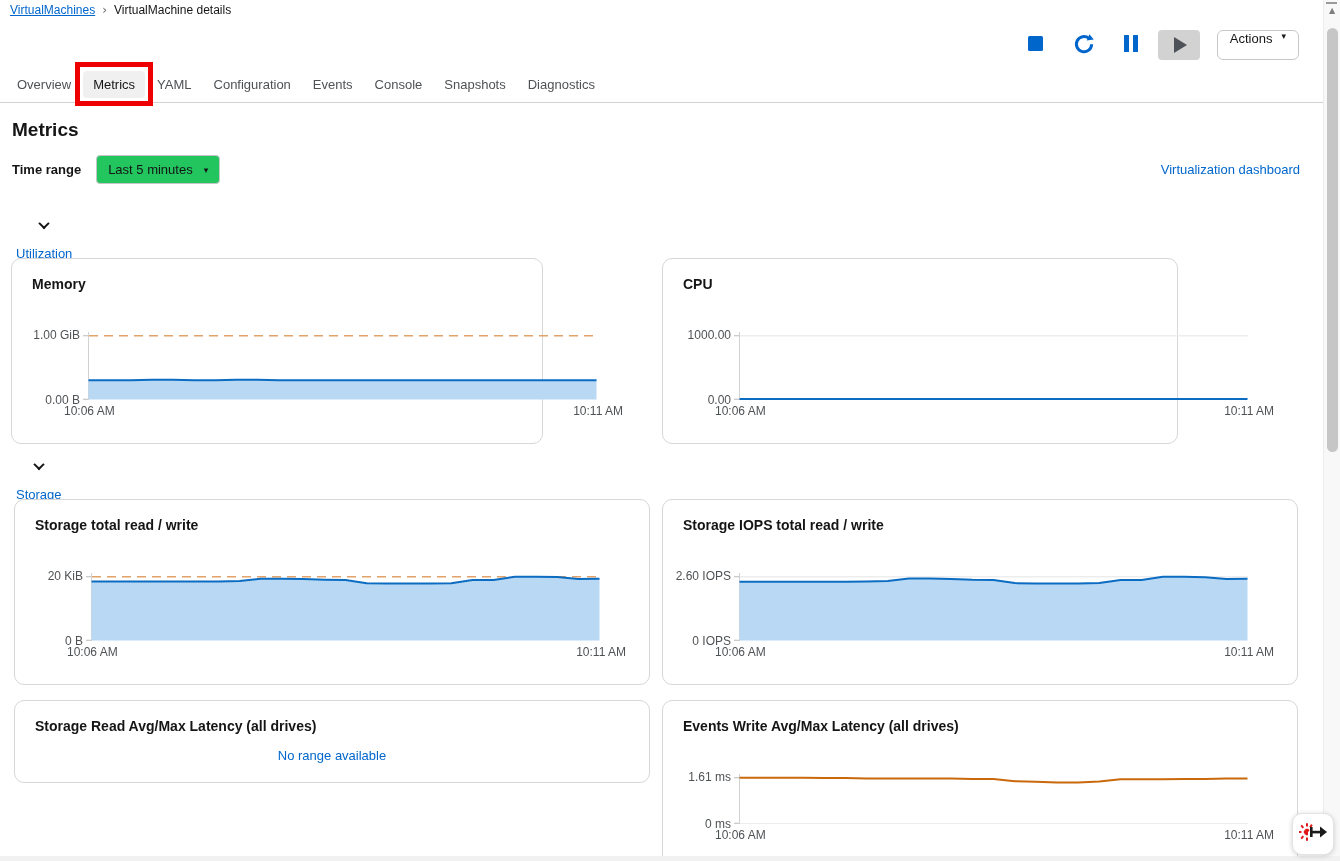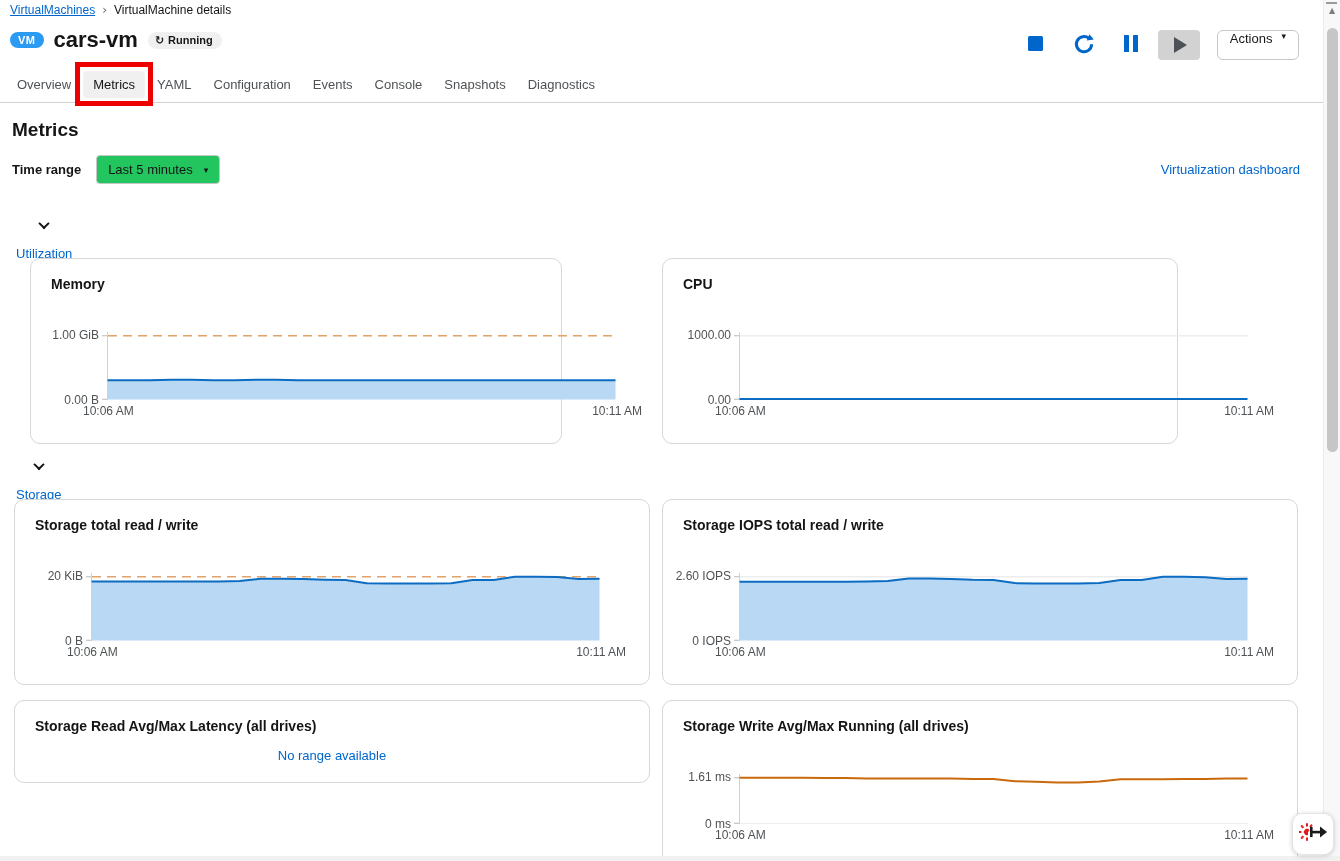--- a/index.html
+++ b/index.html
@@ -64,28 +64,20 @@
 <body>
 
 <div id="app">
 
   <nav class="breadcrumb">
     <a>VirtualMachines</a>
     <span class="crumb-sep">›</span>
     <span class="crumb-current">VirtualMachine details</span>
   </nav>
 
-  <div class="titlebar">
-    <span class="vm-badge">VM</span>
-    <h1 class="vm-title">cars-vm</h1>
-    <span class="status-badge">
-      <span class="sync-glyph">↻</span>
-      <span>Running</span>
-    </span>
-  </div>
 
   <div class="toolbar">
     <button class="icon-btn" style="margin-right:12px;">
       <span>
         <svg width="17" height="17" viewBox="0 0 17 17">
             <rect x="1" y="1" width="15" height="15" rx="1.5" fill="#0066cc"></rect>
           </svg>
       </span>
     </button>
     <button class="icon-btn" style="margin-right:12px;">
@@ -137,21 +129,21 @@
     </button>
   </div>
 
   <a class="dash-link">Virtualization dashboard</a>
 
   <div class="section-head" style="top:221px; left:16px;">
     <span class="chev"></span>
     <span class="section-label">Utilization</span>
   </div>
 
-  <section class="card" style="left:30px; top:258px; width:532px; height:186px;">
+  <section class="card" style="left:11px; top:258px; width:532px; height:186px;">
     <h3 class="card-title">Memory</h3>
     <div class="chart">
       <div class="ycol">
         <span class="yt">1.00 GiB</span>
         <span class="yb">0.00 B</span>
       </div>
       <div class="plot">
           <svg width="509" height="65" viewBox="0 0 509 65">
             <line x1="0.5" y1="-3" x2="0.5" y2="65" stroke="#d2d2d2"></line>
             <line x1="-5" y1="0.75" x2="0" y2="0.75" stroke="#b8bbbe"></line>
@@ -243,21 +235,21 @@
       </div>
     </div>
   </section>
 
   <section class="card" style="left:14px; top:700px; width:636px; height:83px;">
     <h3 class="card-title">Storage Read Avg/Max Latency (all drives)</h3>
     <div class="nodata">No range available</div>
   </section>
 
   <section class="card" style="left:662px; top:700px; width:636px; height:170px;">
-    <h3 class="card-title">Storage Write Avg/Max Running (all drives)</h3>
+    <h3 class="card-title">Events Write Avg/Max Latency (all drives)</h3>
     <div class="chart">
       <div class="ycol">
         <span class="yt">1.61 ms</span>
         <span class="yb">0 ms</span>
       </div>
       <div class="plot short">
           <svg width="509" height="47" viewBox="0 0 509 47">
             <line x1="0.5" y1="-3" x2="0.5" y2="47" stroke="#d2d2d2"></line>
             <line x1="-5" y1="0.75" x2="0" y2="0.75" stroke="#b8bbbe"></line>
             <line x1="-5" y1="46.25" x2="0" y2="46.25" stroke="#b8bbbe"></line>

